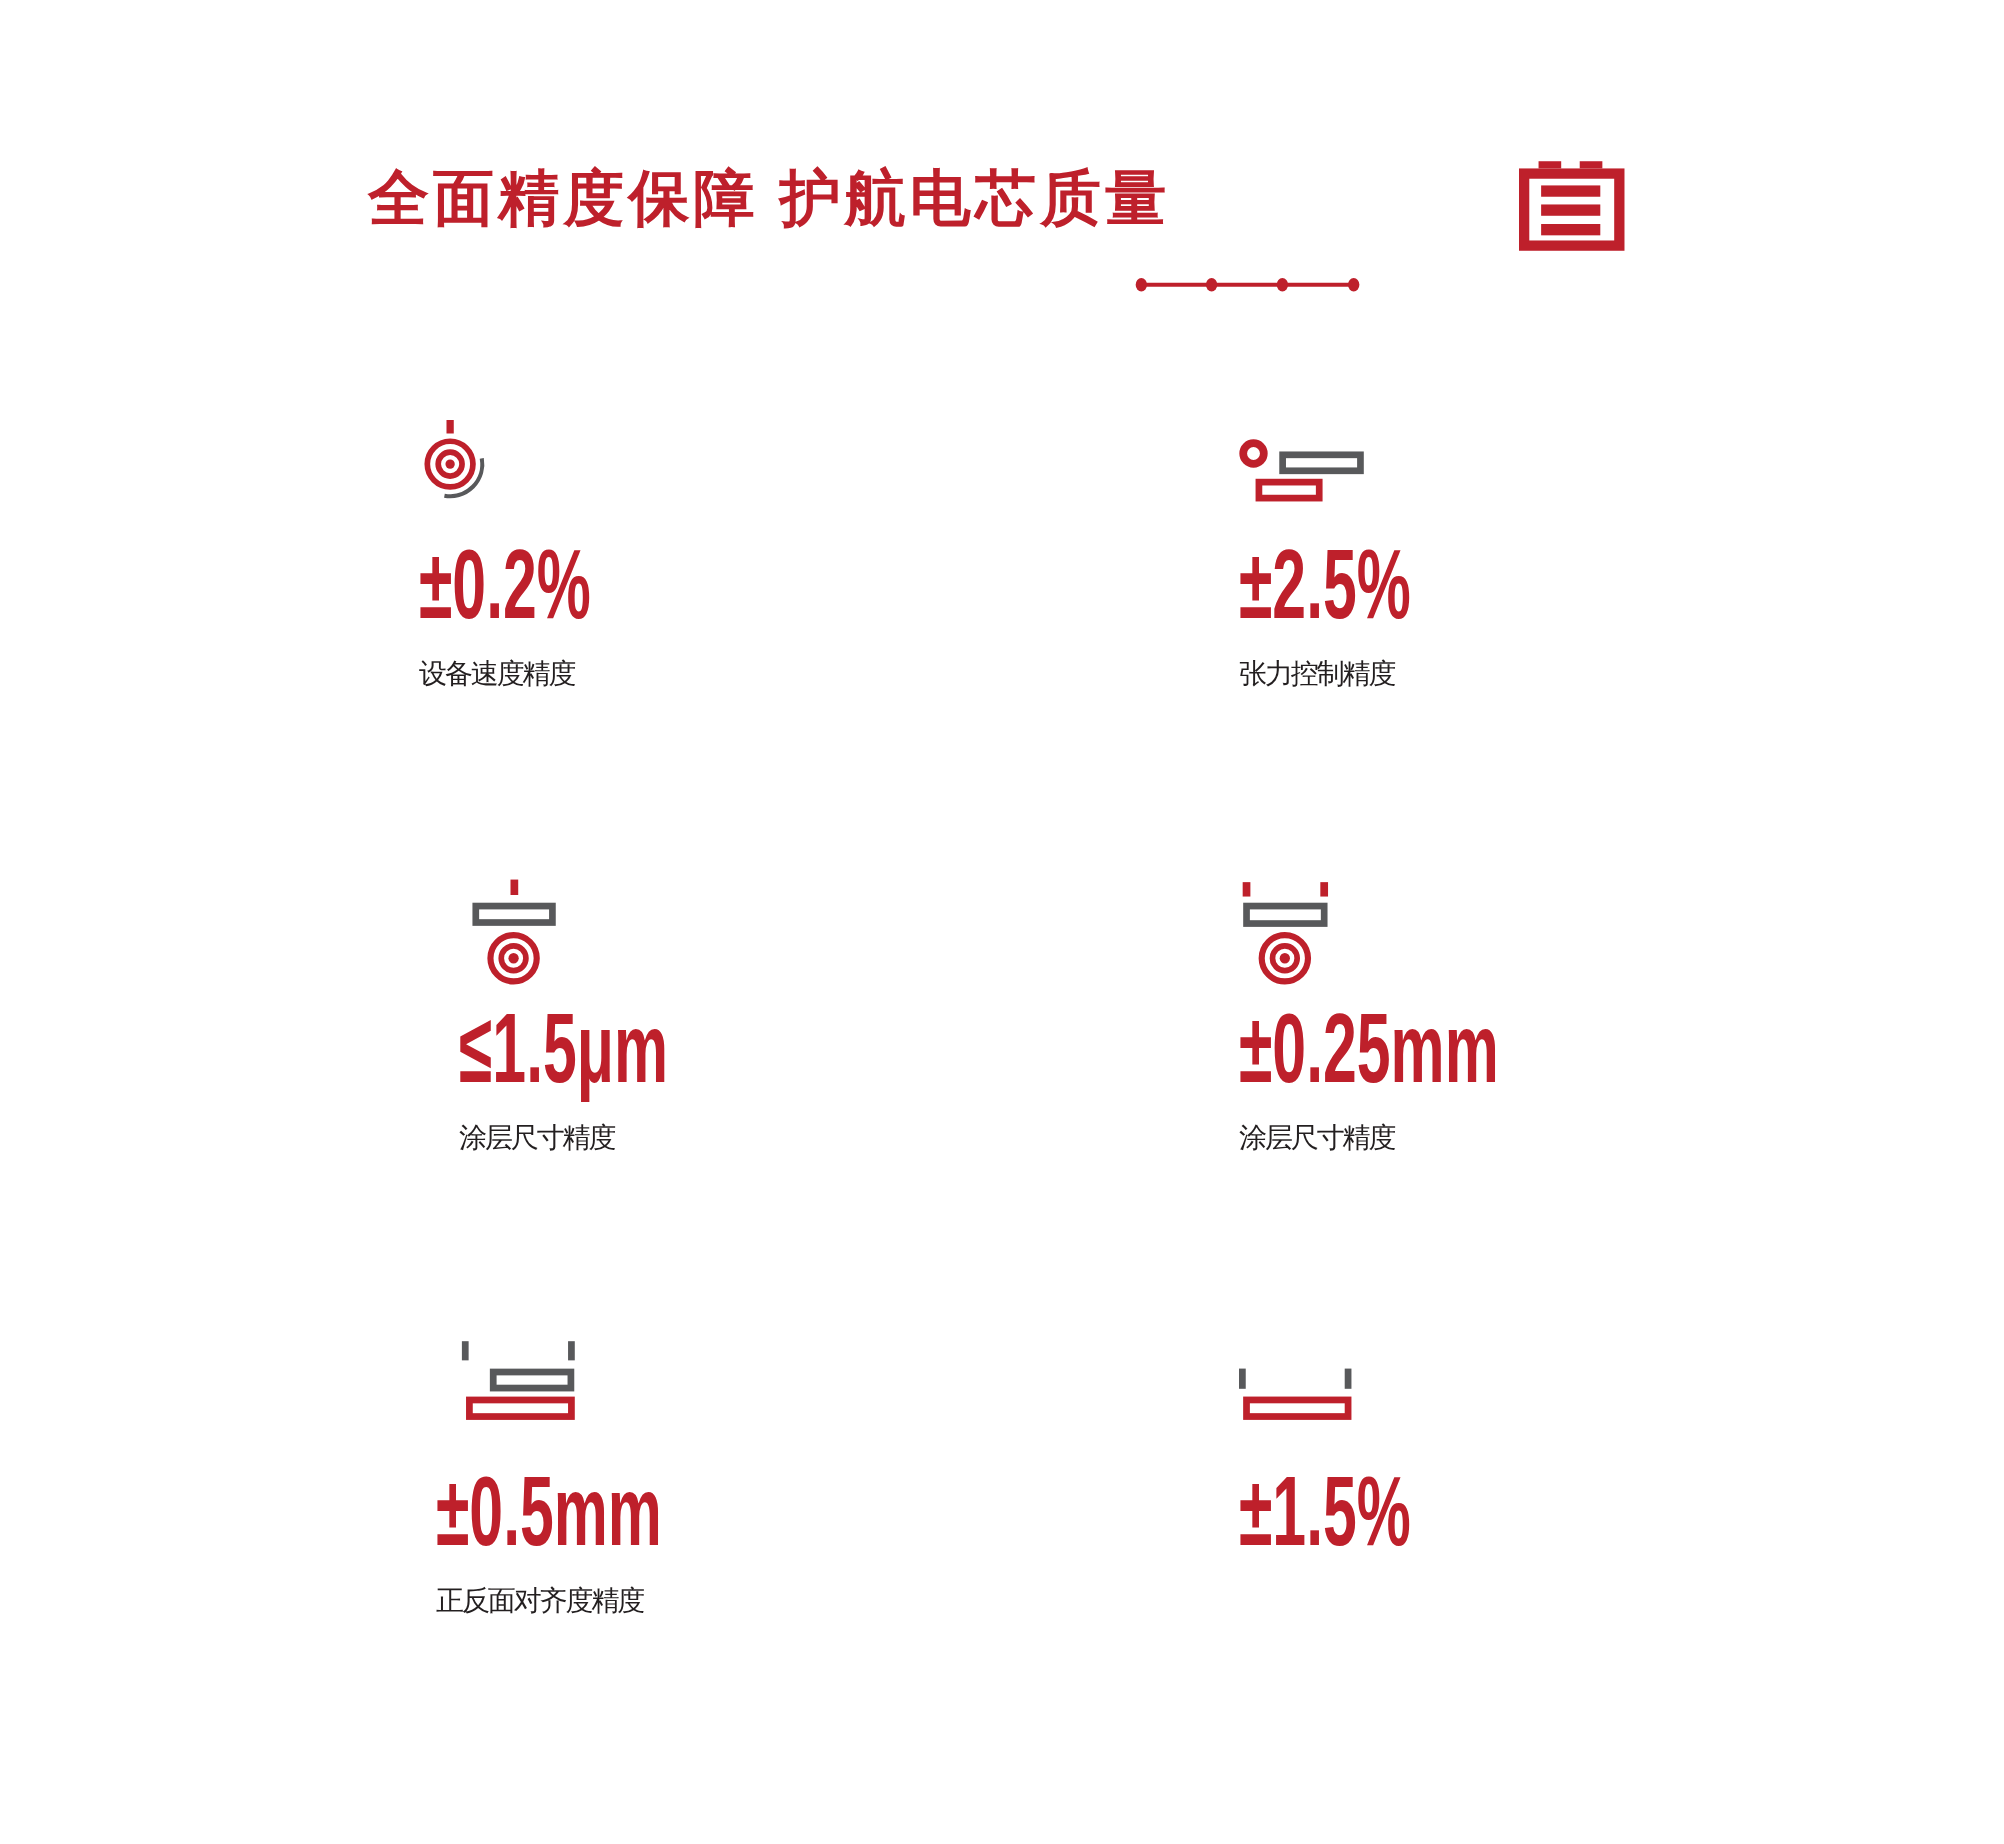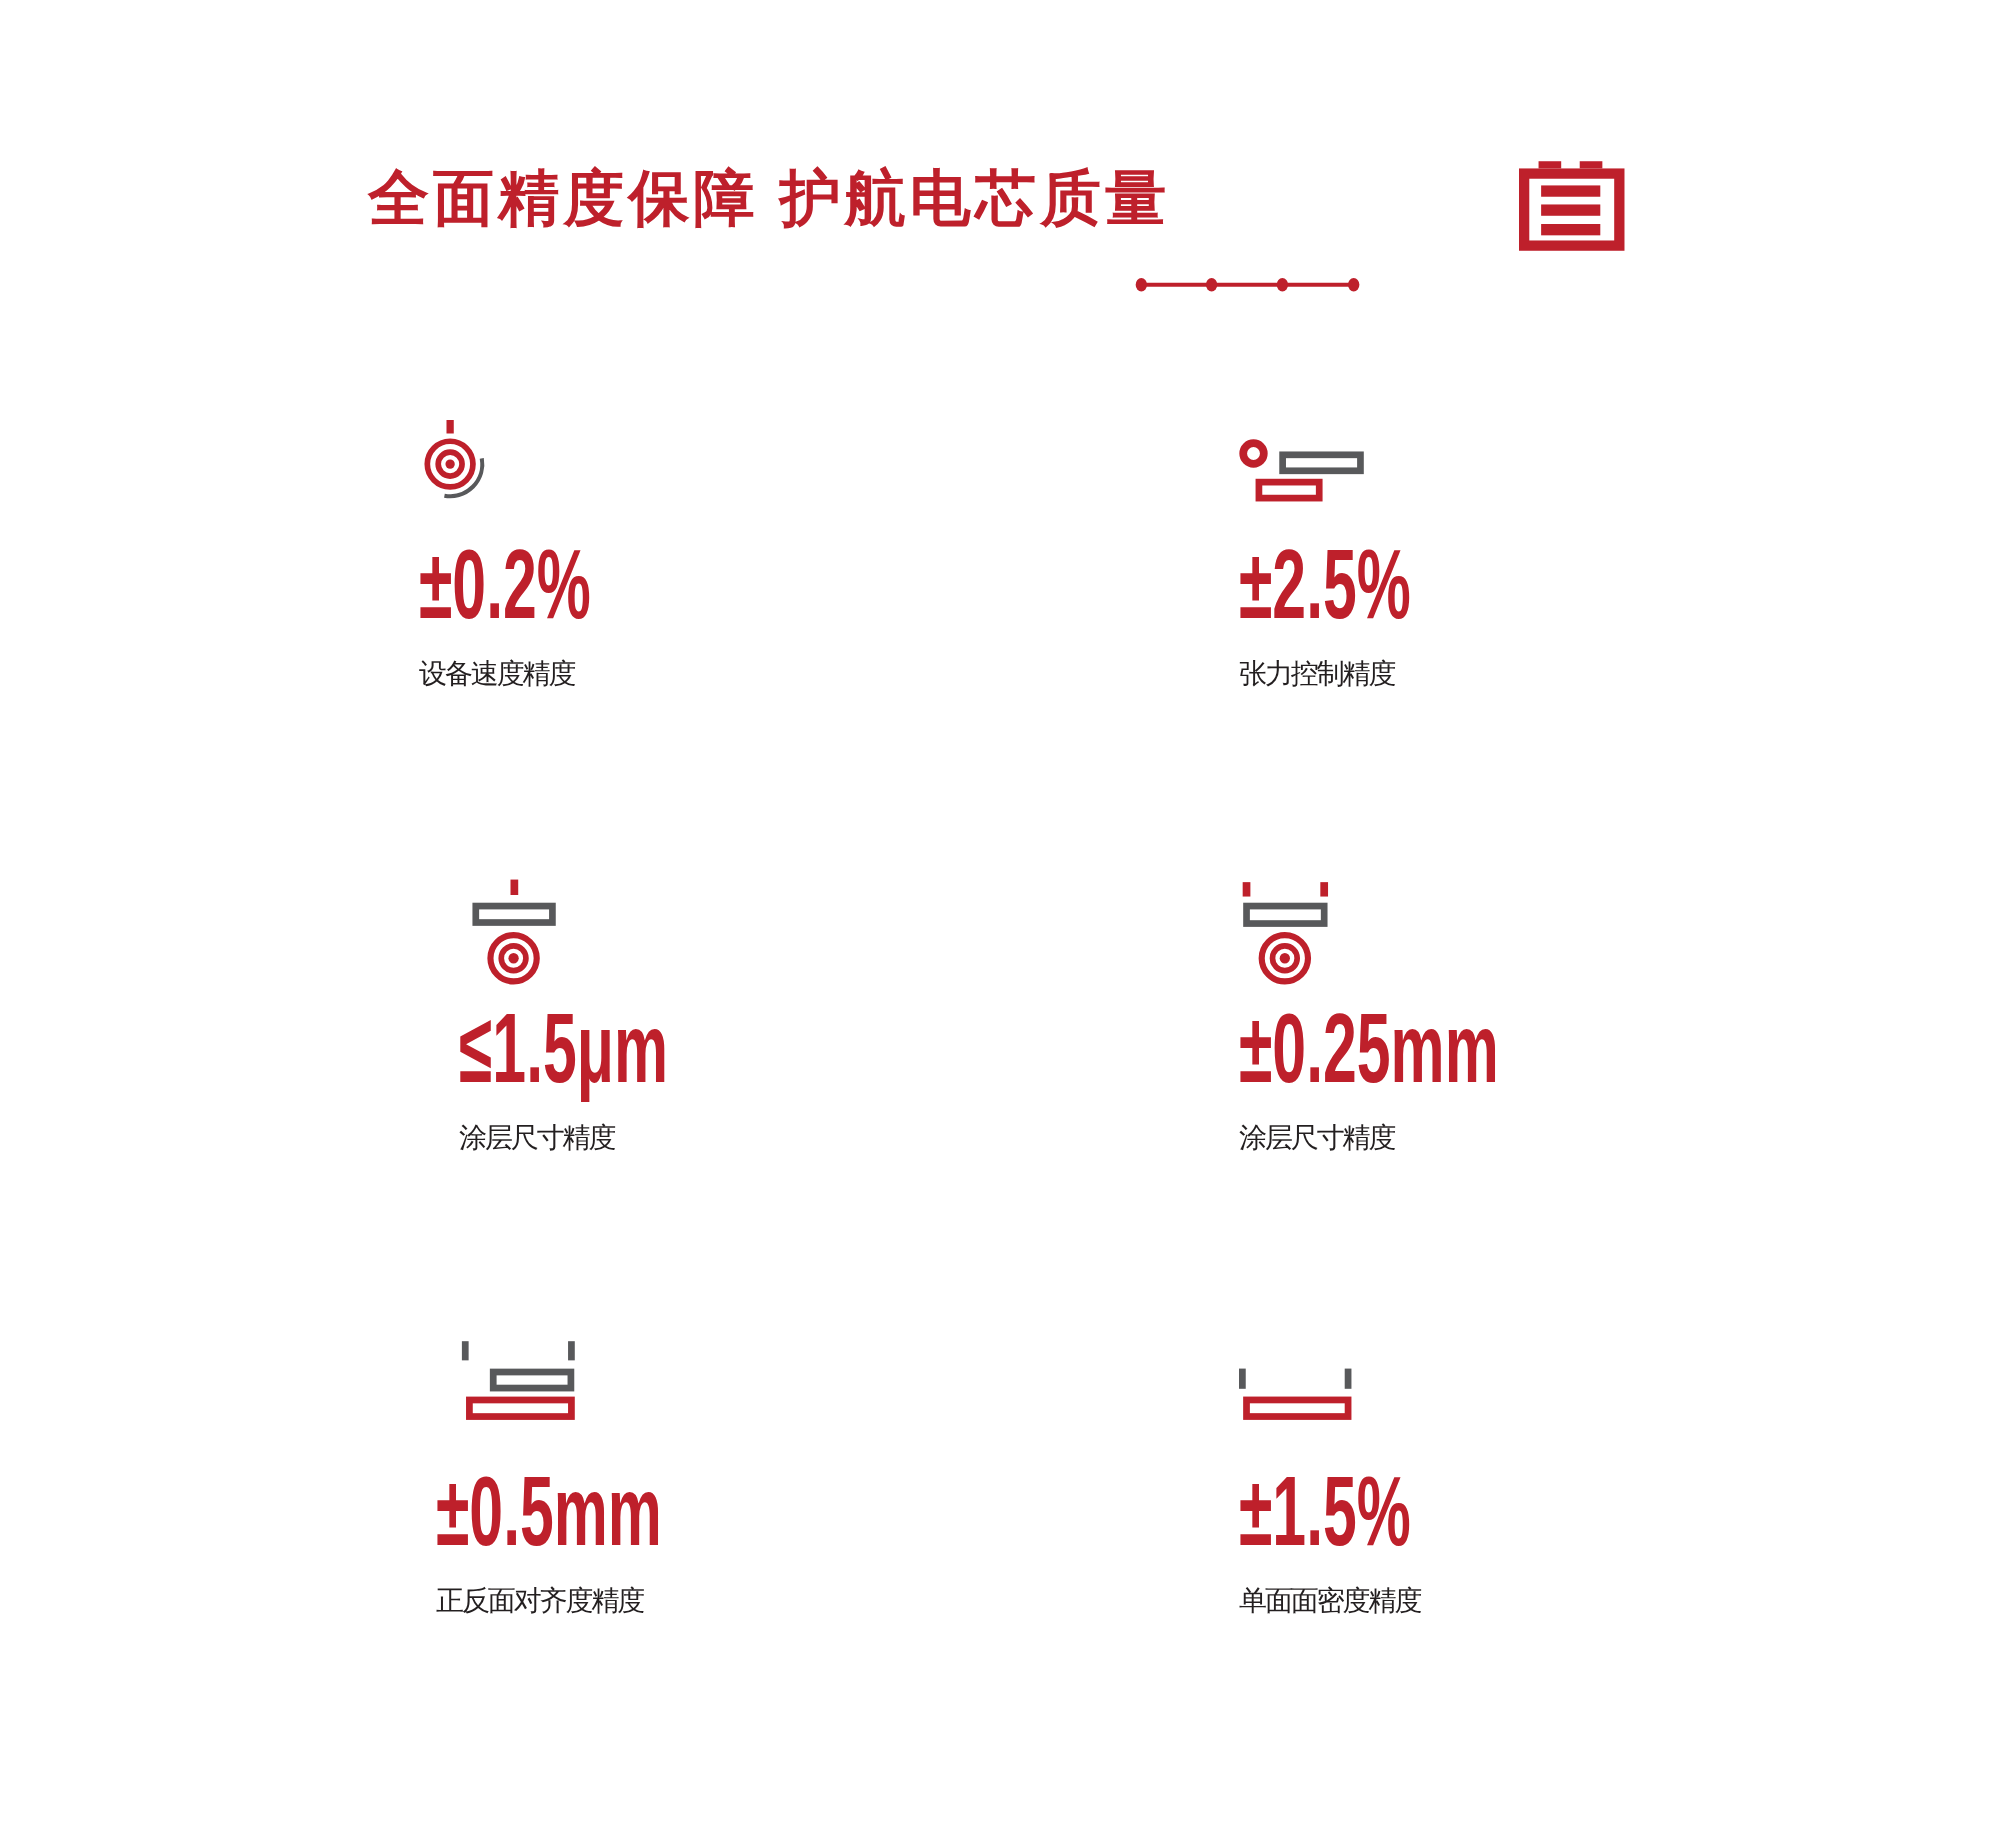--- a/index.html
+++ b/index.html
@@ -148,15 +148,14 @@
 
 <div class="stat r3" id="s6">
   <div class="iconbox">
     <svg width="114" height="53" viewBox="0 0 220 102" aria-hidden="true">
       <rect class="f-gray" x="0" y="1" width="13" height="39"></rect>
       <rect class="f-gray" x="204" y="1" width="13" height="39"></rect>
       <rect class="s-red" x="14.5" y="61.5" width="196" height="32" stroke-width="13"></rect>
     </svg>
   </div>
   <div class="value">±1.5%</div>
-  <div class="label">单面面密度精度</div>
 </div>
 
 
 </body></html>

